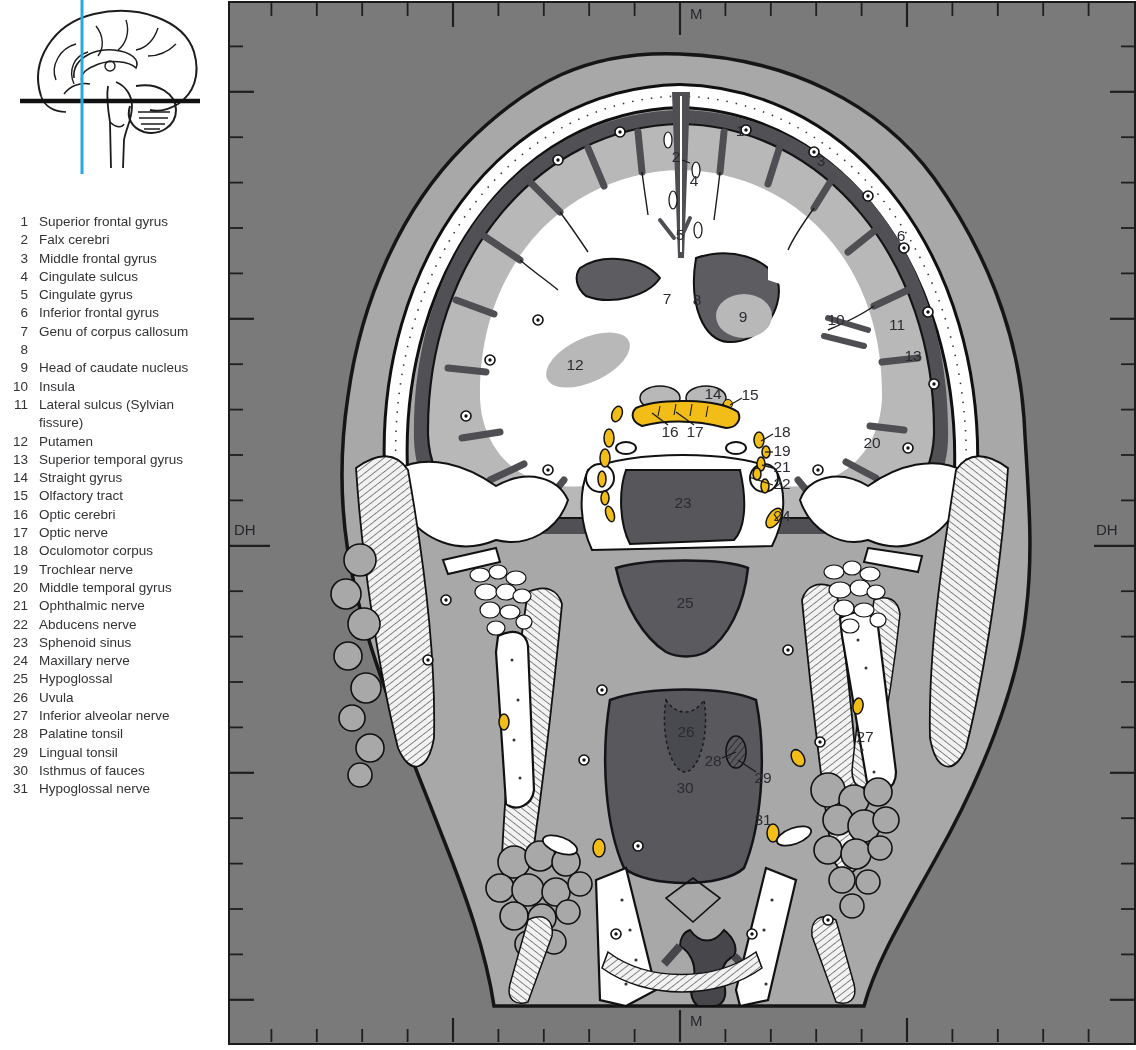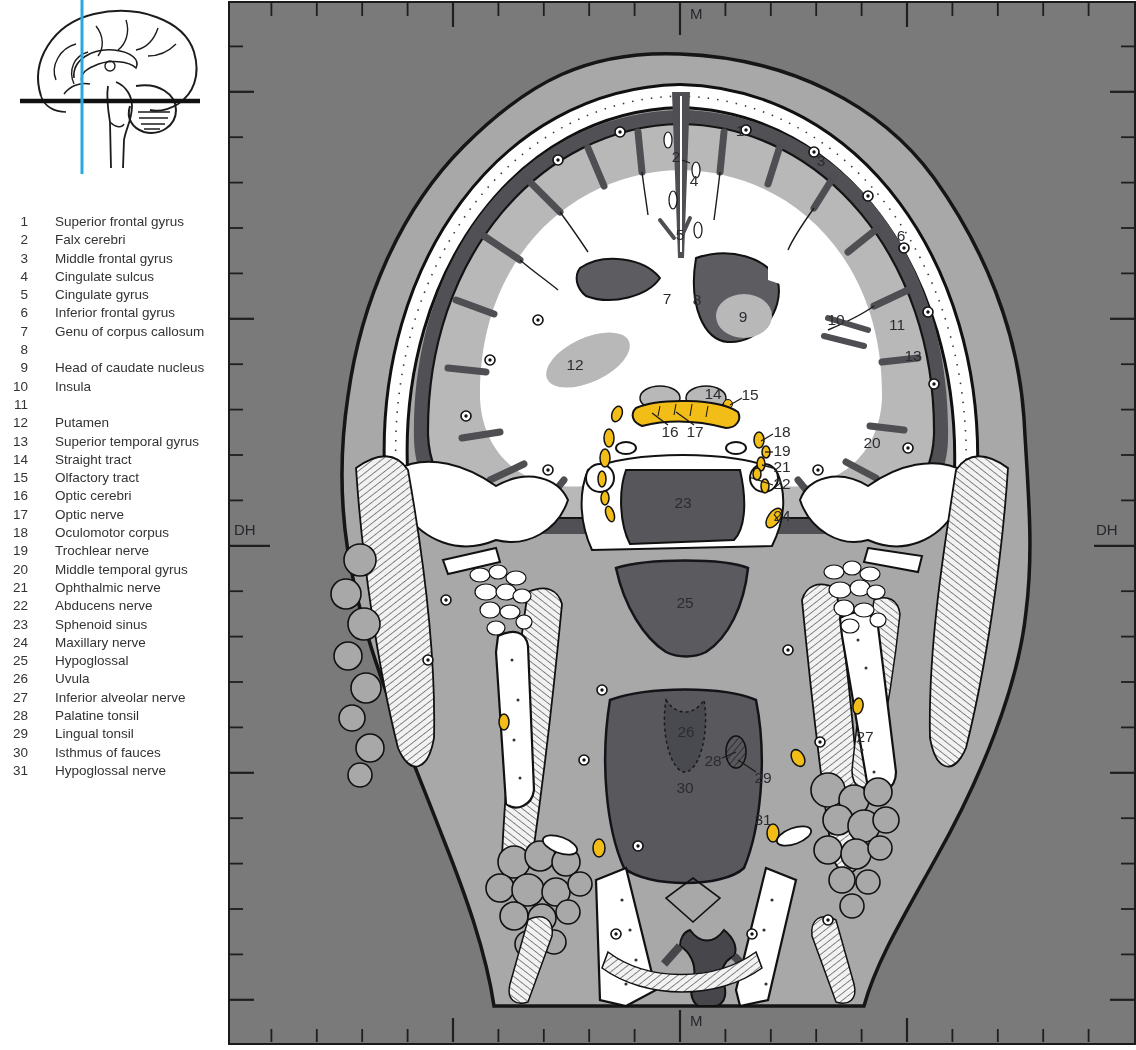--- a/index.html
+++ b/index.html
@@ -6,21 +6,21 @@
   body{
     width:1136px;height:1050px;position:relative;background:#ffffff;
     font-family:"Liberation Sans", sans-serif;overflow:hidden;
   }
   
   .inset{position:absolute;left:8px;top:0;width:210px;height:200px;}
   .legend{position:absolute;left:6px;top:213px;width:214px;color:#333336;
     font-size:13.5px;line-height:18.3px;}
   .legend .row{display:flex;}
   .legend .num{width:22px;text-align:right;flex:0 0 22px;}
-  .legend .lab{margin-left:27px;width:172px;}
+  .legend .lab{margin-left:11px;width:172px;}
   
   .figure{position:absolute;left:228px;top:0;width:908px;height:1045px;}
   .figure svg.art{position:absolute;left:0;top:0;}
   .frame-label{position:absolute;color:#26272b;font-size:15px;}
   .callout{position:absolute;transform:translate(-50%,-50%);
     color:#2b2c31;font-size:15.5px;line-height:1;white-space:nowrap;}
 </style>
 </head>
 <body>
 
@@ -84,32 +84,33 @@
     <div class="row">
       <span class="num">9</span>
       <span class="lab">Head of caudate nucleus</span>
     </div>
     <div class="row">
       <span class="num">10</span>
       <span class="lab">Insula</span>
     </div>
     <div class="row">
       <span class="num">11</span>
+      <span class="lab">Lateral sulcus (Sylvian fissure)</span>
     </div>
     <div class="row">
       <span class="num">12</span>
       <span class="lab">Putamen</span>
     </div>
     <div class="row">
       <span class="num">13</span>
       <span class="lab">Superior temporal gyrus</span>
     </div>
     <div class="row">
       <span class="num">14</span>
-      <span class="lab">Straight tract</span>
+      <span class="lab">Straight gyrus</span>
     </div>
     <div class="row">
       <span class="num">15</span>
       <span class="lab">Olfactory tract</span>
     </div>
     <div class="row">
       <span class="num">16</span>
       <span class="lab">Optic cerebri</span>
     </div>
     <div class="row">

